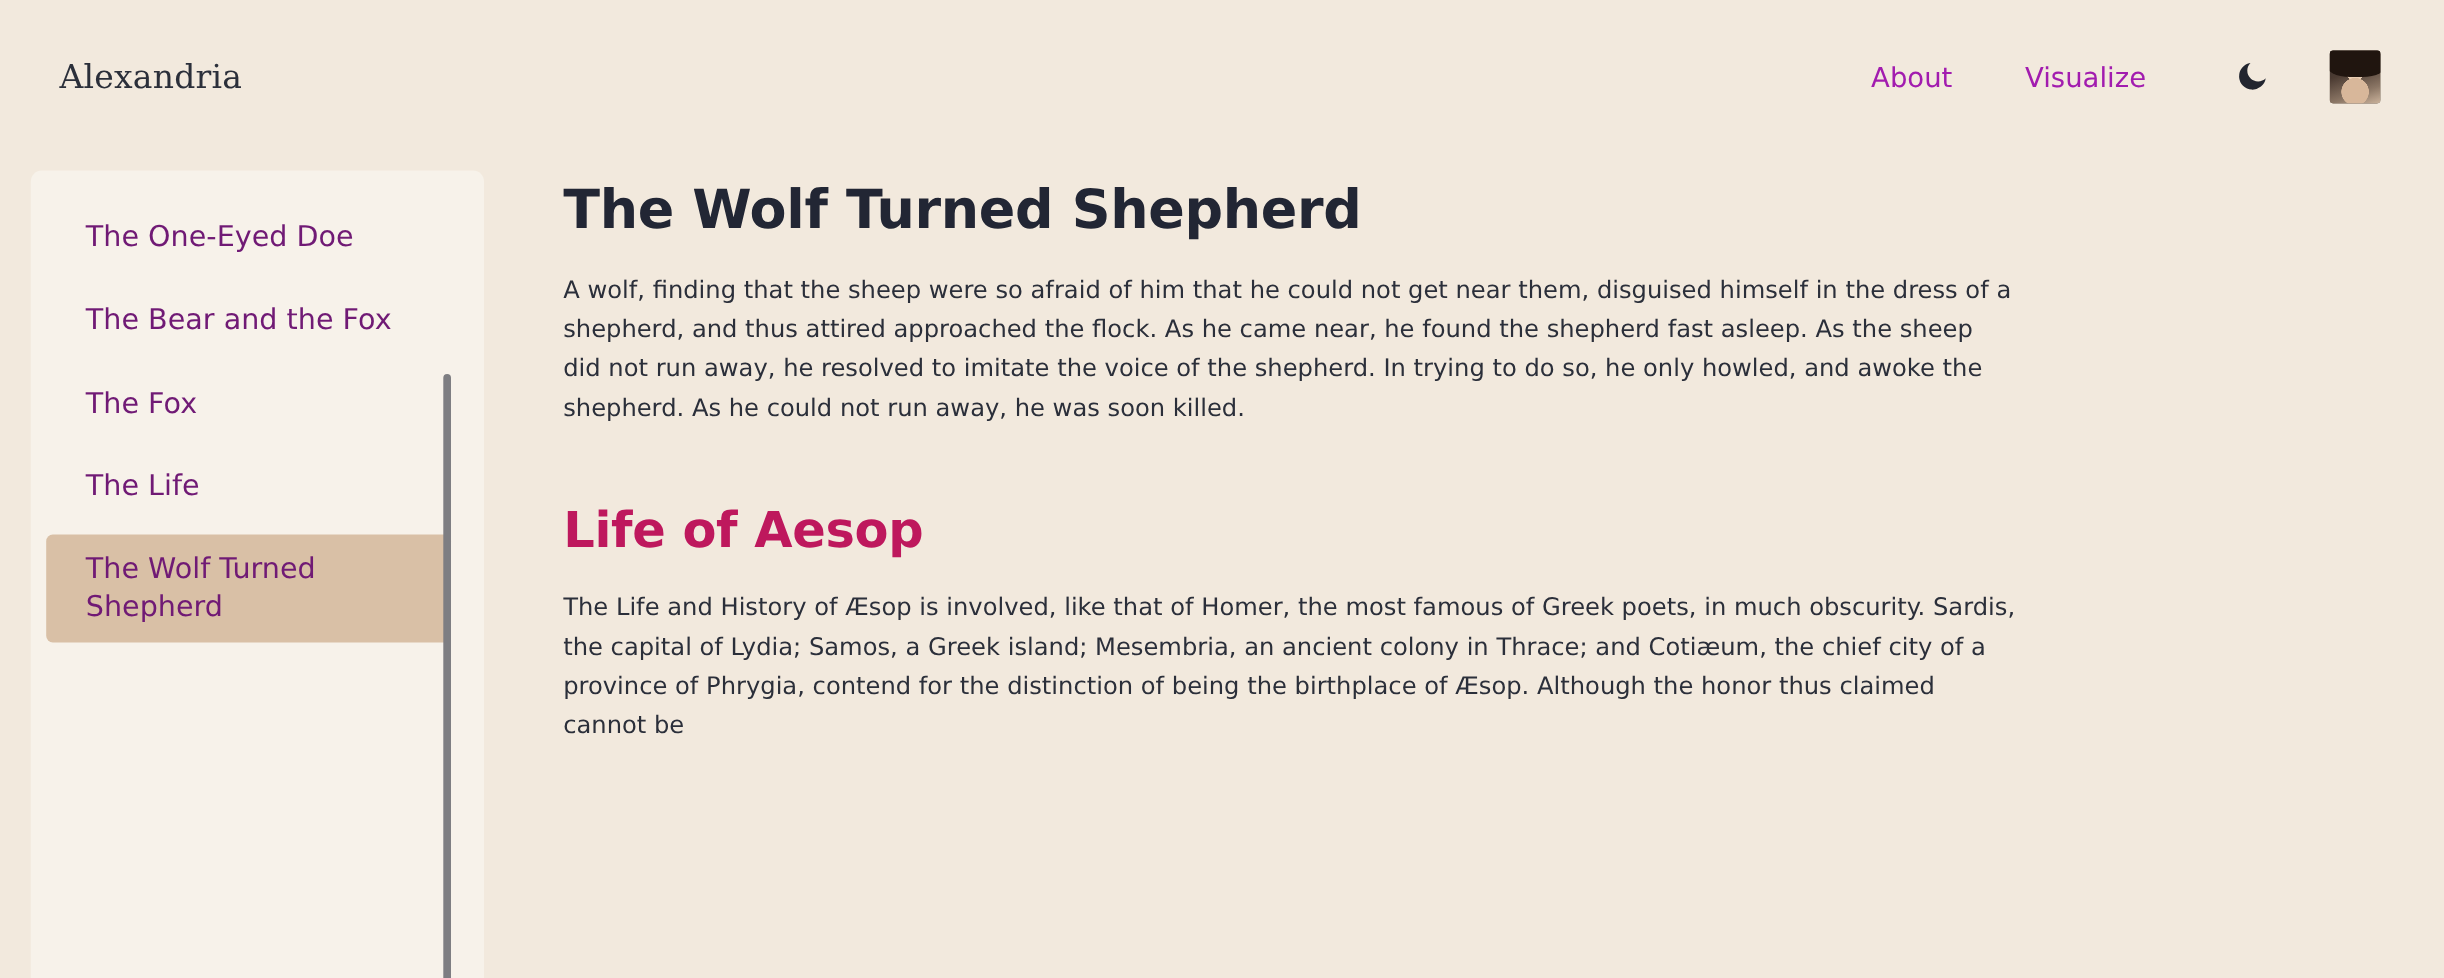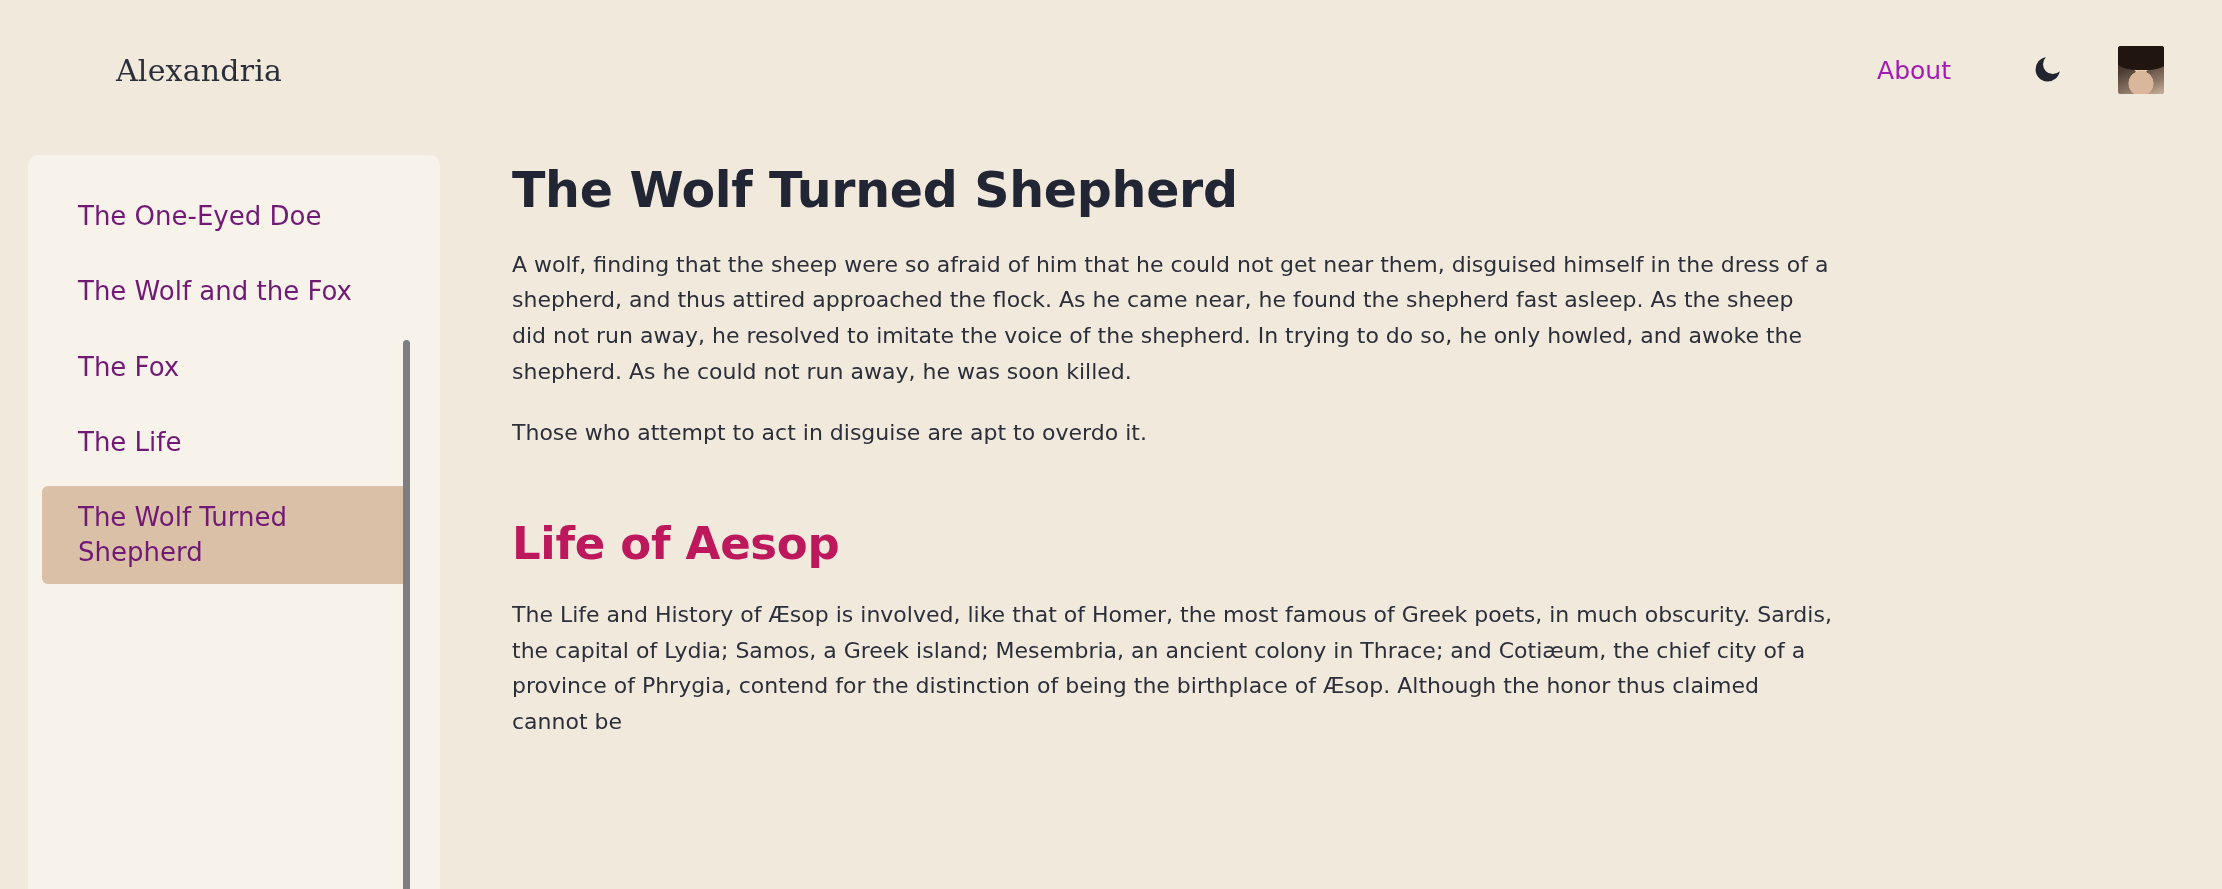--- a/index.html
+++ b/index.html
@@ -21,21 +21,21 @@
 
   
   .header {
     position: absolute;
     top: 0; left: 0;
     width: 2222px;
     height: 140px;
     display: flex;
     align-items: center;
     justify-content: space-between;
-    padding: 0 58px 0 116px;
+    padding: 0 58px 0 54px;
   }
   .brand {
     font-family: "DejaVu Serif", serif;
     font-size: 30px;
     color: #2b2f3a;
     letter-spacing: 0.2px;
   }
   .nav {
     display: flex;
     align-items: center;
@@ -169,47 +169,47 @@
 </head>
 <body>
 
 <div class="app">
 
   <div class="header">
     <div class="brand">Alexandria</div>
 
     <div class="nav">
       <a class="nav-link">About</a>
+      <a class="nav-link">Visualize</a>
 
       <div class="theme-toggle">
         <svg width="34" height="34" viewBox="0 0 24 24" aria-hidden="true">
           <path d="M21 12.8A8.6 8.6 0 1 1 11.2 3a6.9 6.9 0 0 0 9.8 9.8z" fill="#22252f"></path>
         </svg>
       </div>
 
       <div class="avatar">
         <div class="face"></div>
         <div class="hair"></div>
       </div>
     </div>
   </div>
 
   <div class="sidebar">
     <div class="sidebar-list">
       <div class="side-item">The One-Eyed Doe</div>
-      <div class="side-item">The Wolf and the Fox</div>
+      <div class="side-item">The Bear and the Fox</div>
       <div class="side-item">The Fox</div>
       <div class="side-item">The Life</div>
       <div class="side-item active">The Wolf Turned Shepherd</div>
     </div>
     <div class="scroll-track"></div>
     <div class="scroll-thumb"></div>
   </div>
 
   <div class="content">
     <h1 class="doc-title">The Wolf Turned Shepherd</h1>
     <p class="doc-p">A wolf, finding that the sheep were so afraid of him that he could not get near them, disguised himself in the dress of a shepherd, and thus attired approached the flock. As he came near, he found the shepherd fast asleep. As the sheep did not run away, he resolved to imitate the voice of the shepherd. In trying to do so, he only howled, and awoke the shepherd. As he could not run away, he was soon killed.</p>
-    <p class="doc-p">Those who attempt to act in disguise are apt to overdo it.</p>
     <h2 class="doc-h2">Life of Aesop</h2>
     <p class="doc-p">The Life and History of Æsop is involved, like that of Homer, the most famous of Greek poets, in much obscurity. Sardis, the capital of Lydia; Samos, a Greek island; Mesembria, an ancient colony in Thrace; and Cotiæum, the chief city of a province of Phrygia, contend for the distinction of being the birthplace of Æsop. Although the honor thus claimed cannot be</p>
   </div>
 
 </div>
 
 </body></html>

